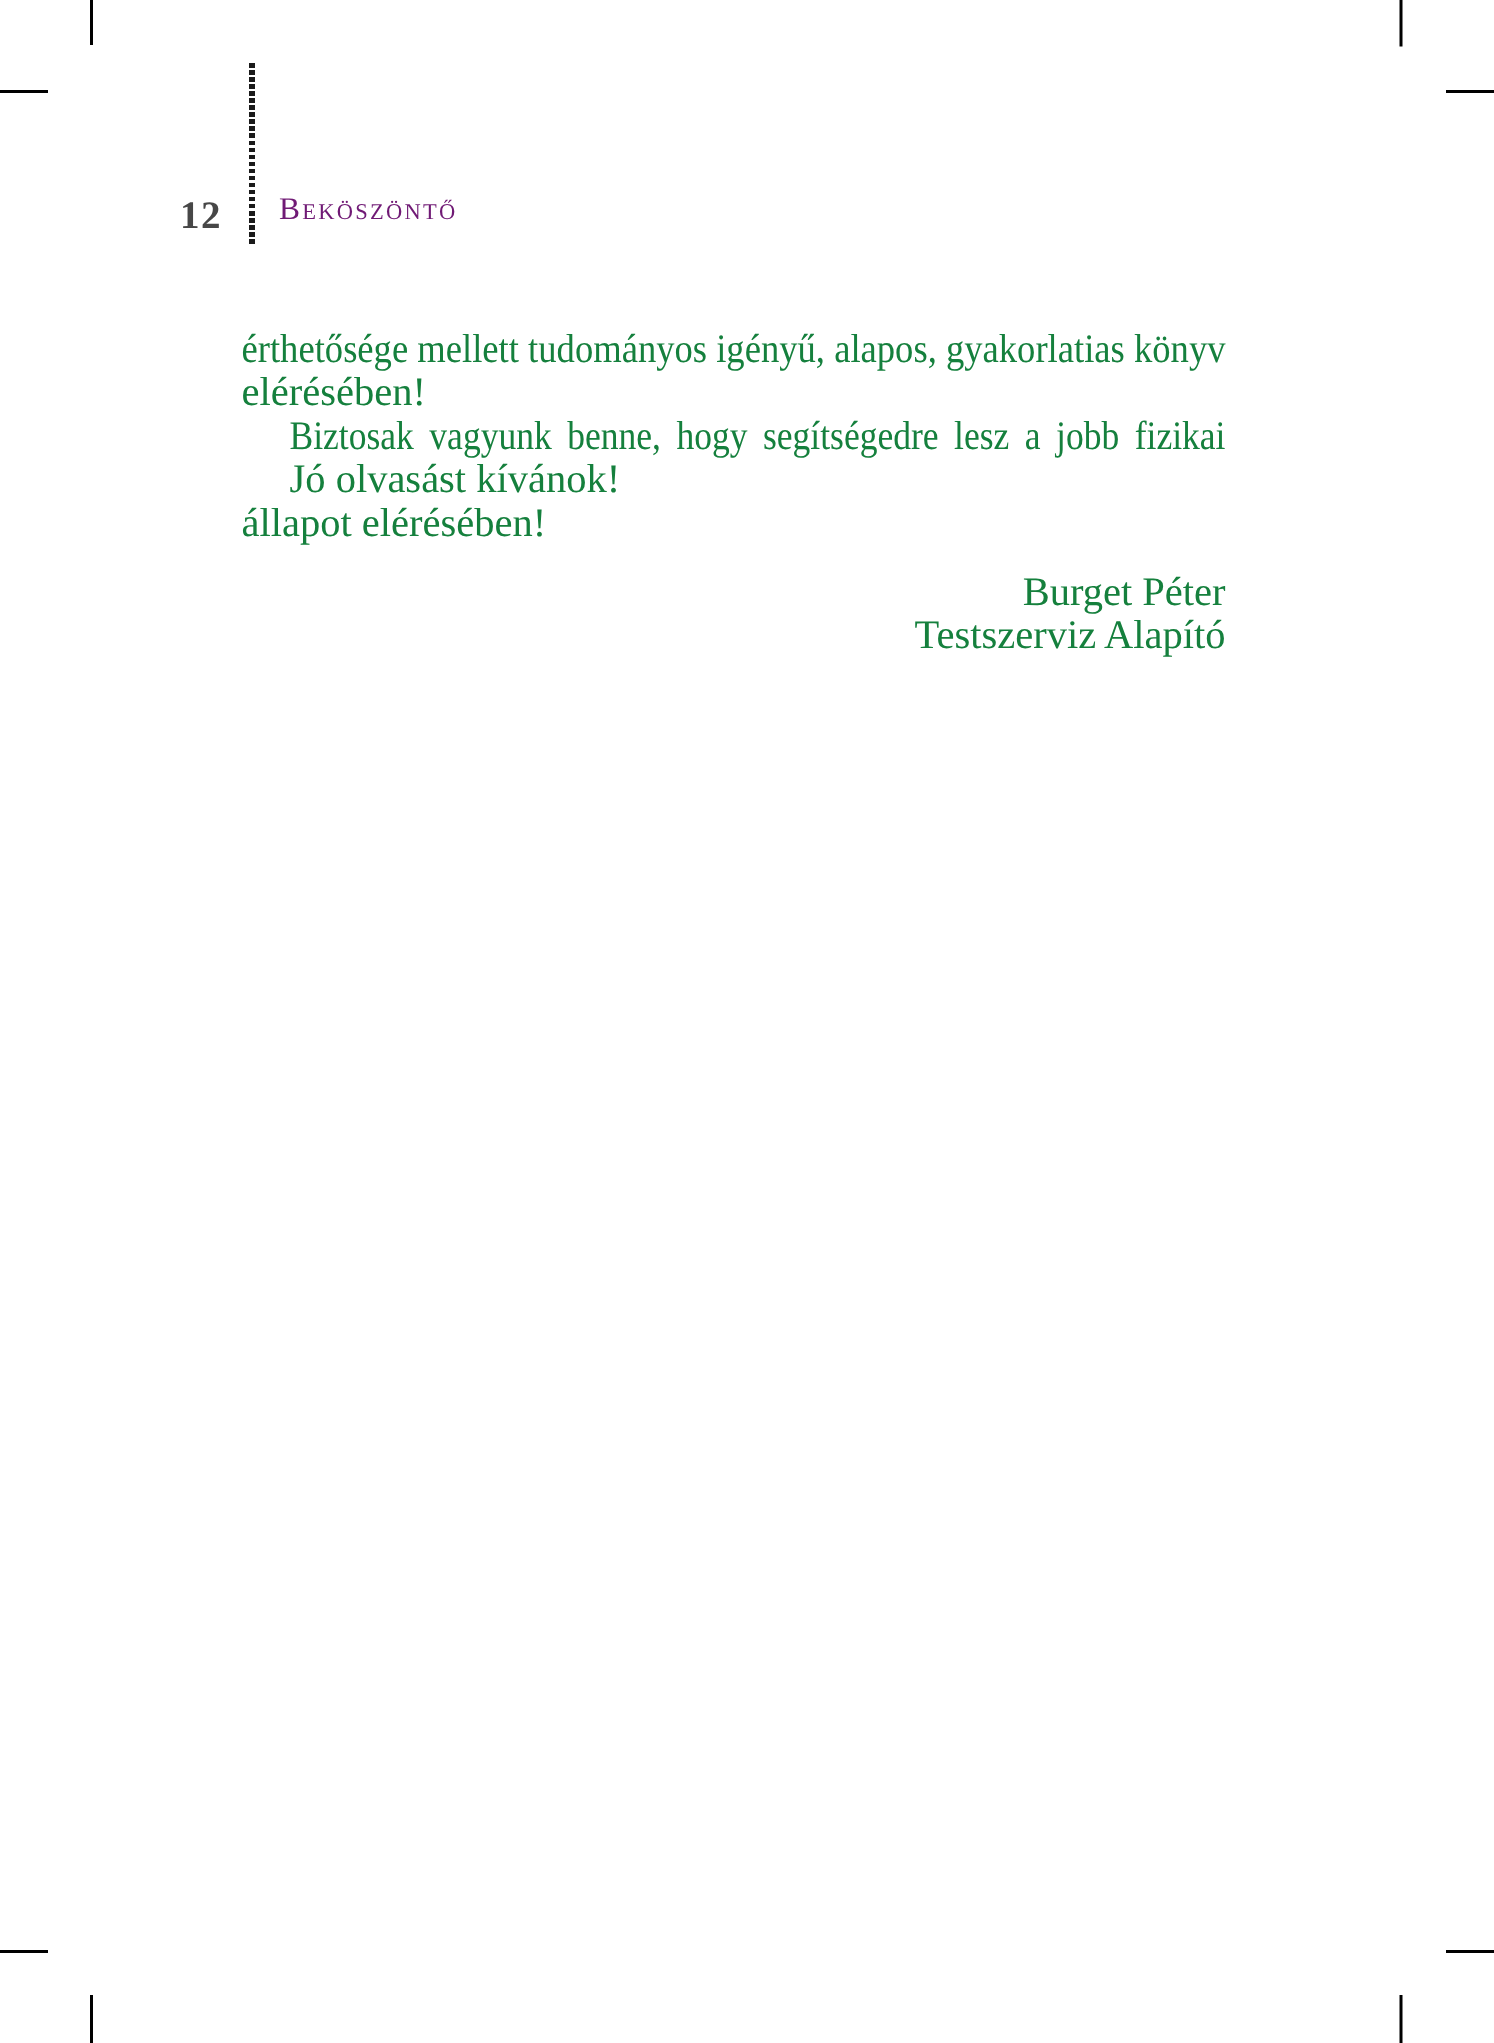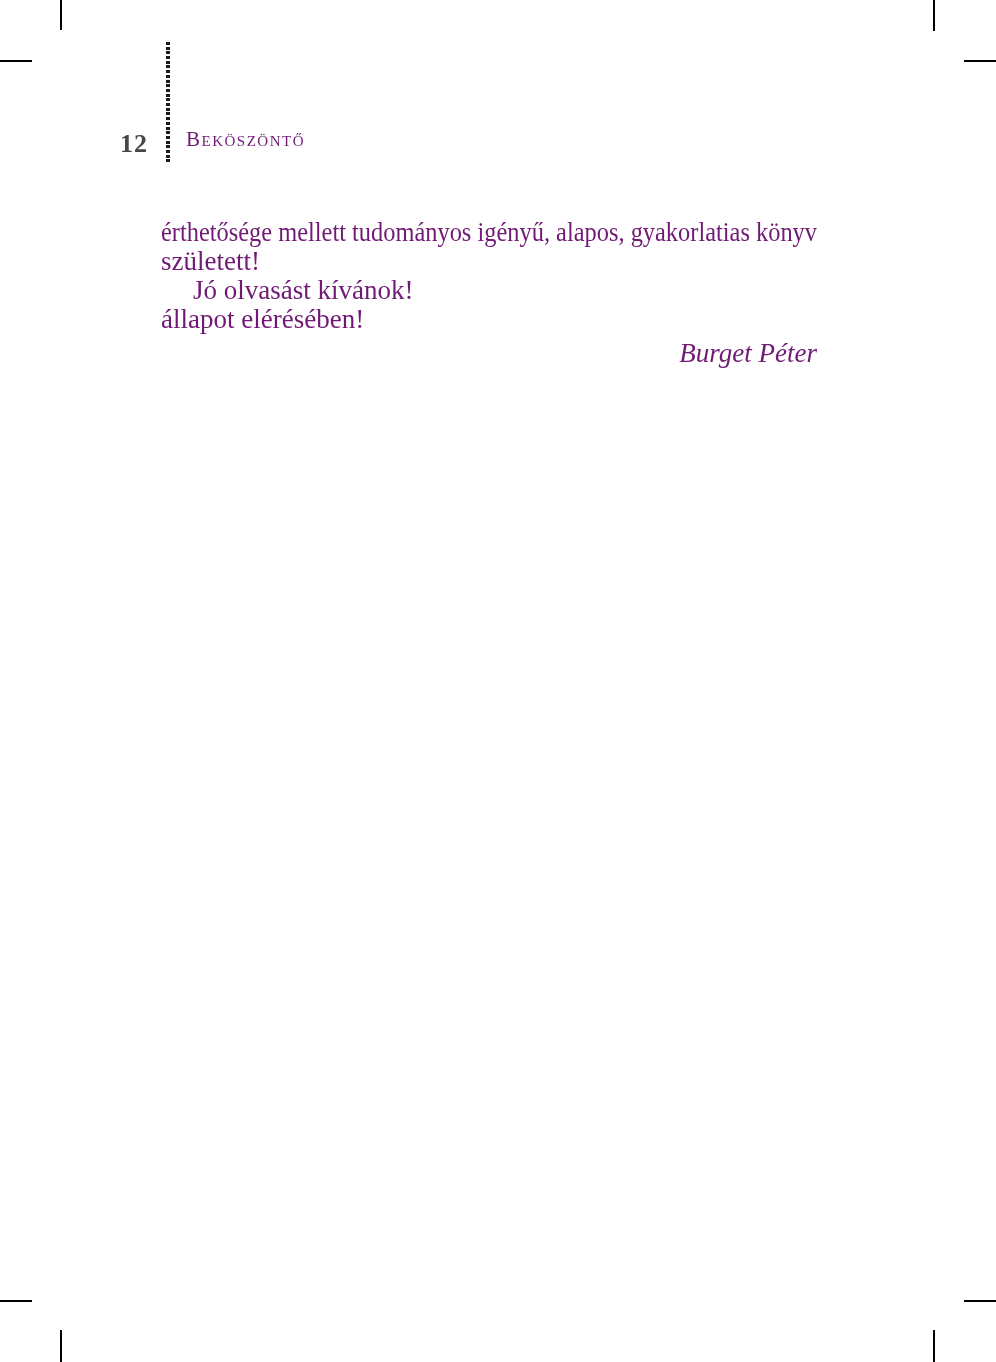--- a/index.html
+++ b/index.html
@@ -51,28 +51,28 @@
     color: #701a75;
   }
 
   
   .body-text {
     position: absolute;
     left: 161px; top: 218px;
     width: 656px;
     font-size: 27px;
     line-height: 29px;
-    color: #701a75;
+    color: #15803d;
   }
   .line { height: 29px; white-space: nowrap; }
   .indent { padding-left: 32px; }
   .fit-line { display: inline-block; transform-origin: 0 50%; }
   .spaced { word-spacing: 5px; }
   .sig-line { height: 29px; text-align: right; white-space: nowrap; }
-  .sig-gap { margin-top: 5px; font-style: italic; }
+  .sig-gap { margin-top: 17px; }
 </style>
 </head>
 <body>
 
 <div class="page">
 
   <div id="crop-tl-v" class="crop crop-v"></div>
   <div id="crop-tl-h" class="crop crop-h"></div>
   <div id="crop-tr-v" class="crop crop-v"></div>
   <div id="crop-tr-h" class="crop crop-h"></div>
@@ -80,19 +80,21 @@
   <div id="crop-bl-v" class="crop crop-v"></div>
   <div id="crop-br-h" class="crop crop-h"></div>
   <div id="crop-br-v" class="crop crop-v"></div>
 
   <div class="page-number">12</div>
   <div class="header-divider"></div>
   <div class="running-header">Beköszöntő</div>
 
   <div class="body-text">
     <div class="line"><span class="fit-line" style="transform: scaleX(0.903795);">érthetősége mellett tudományos igényű, alapos, gyakorlatias könyv</span></div>
-    <div class="line"><span>született!</span></div>
+    <div class="line"><span>elérésében!</span></div>
+    <div class="line indent"><span class="fit-line spaced" style="transform: scaleX(0.87756);">Biztosak vagyunk benne, hogy segítségedre lesz a jobb fizikai</span></div>
     <div class="line indent"><span>Jó olvasást kívánok!</span></div>
     <div class="line"><span>állapot elérésében!</span></div>
     <div class="sig-line sig-gap">Burget Péter</div>
+    <div class="sig-line">Testszerviz Alapító</div>
   </div>
 
 </div>
 
 </body></html>

